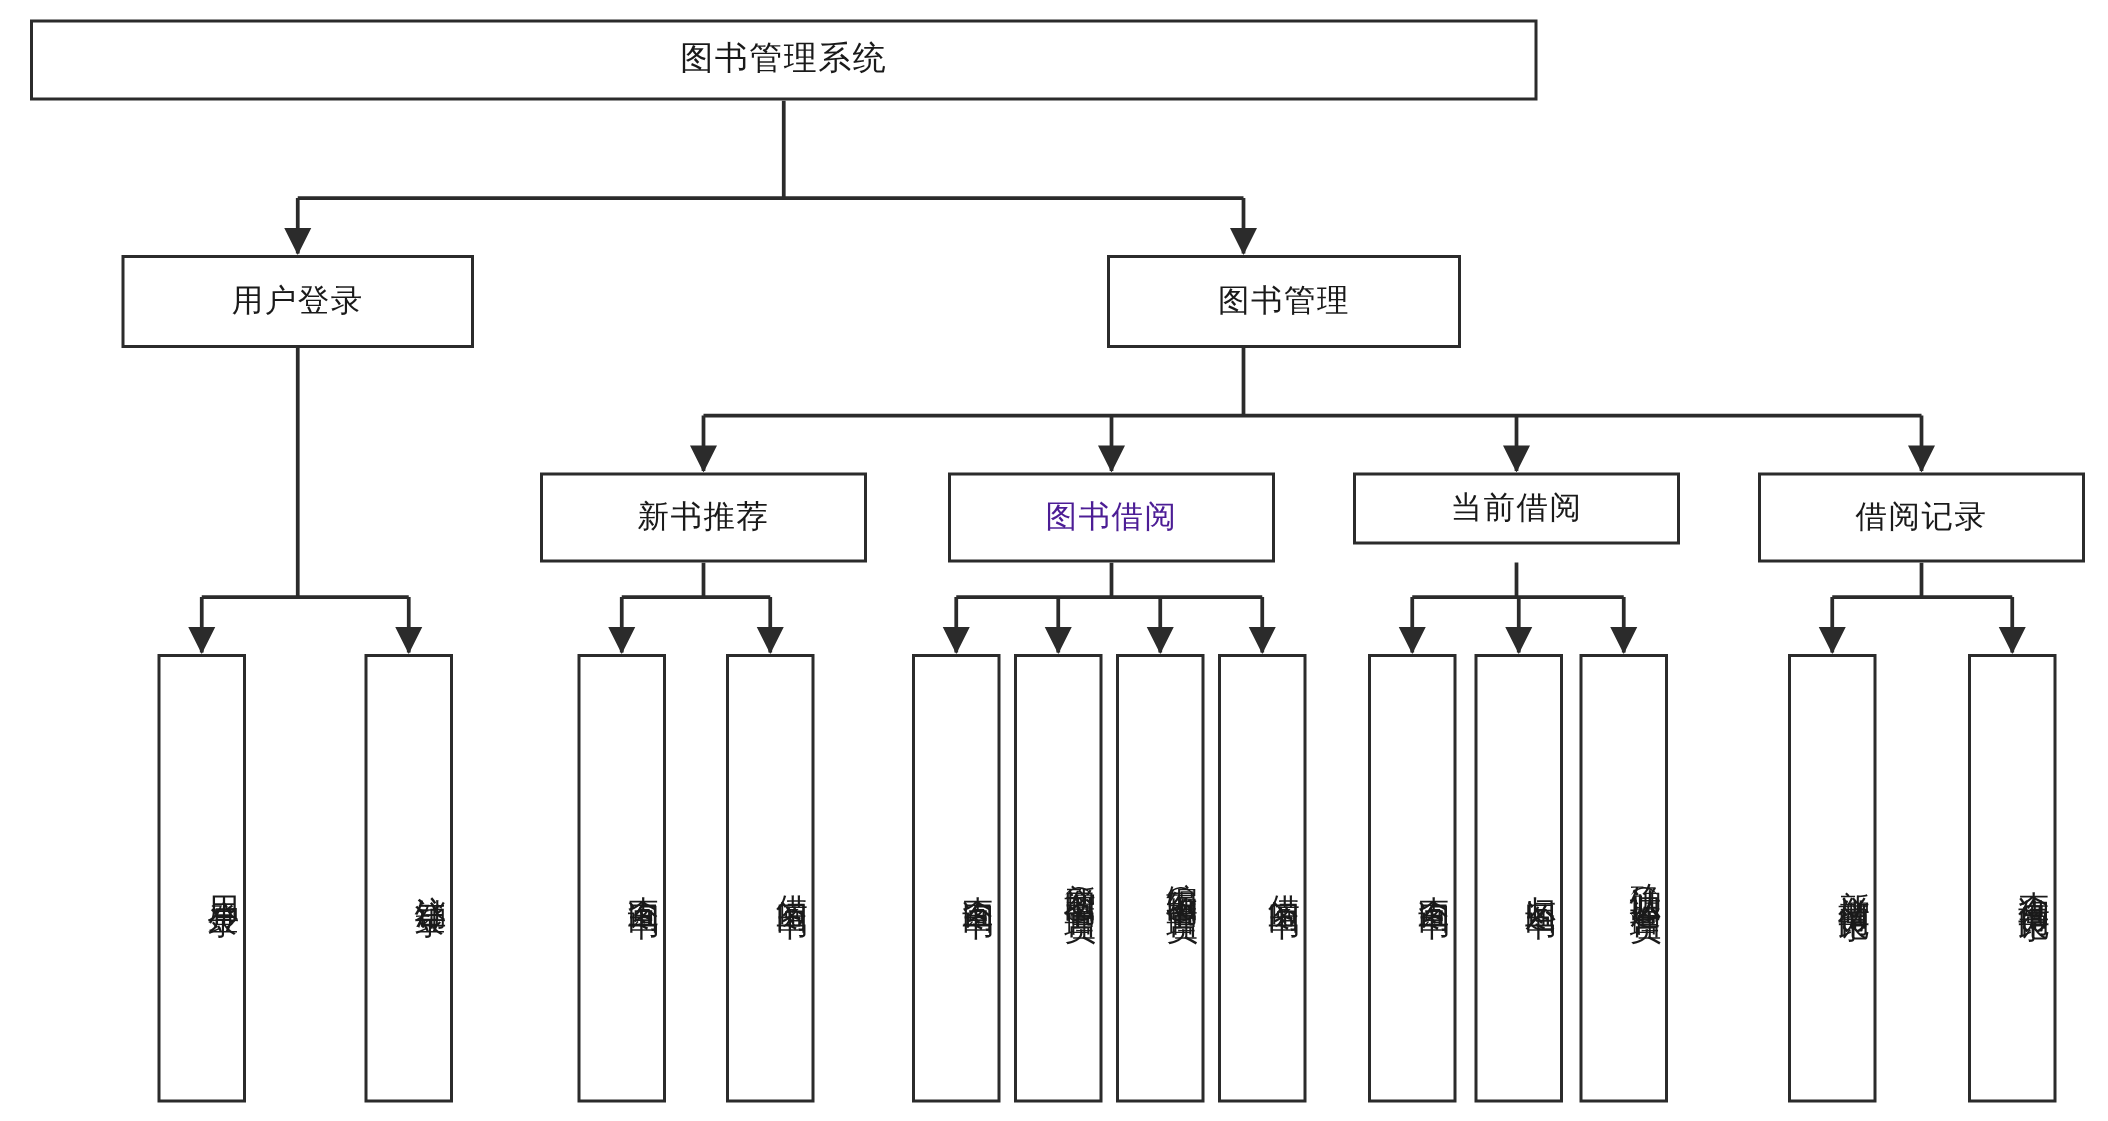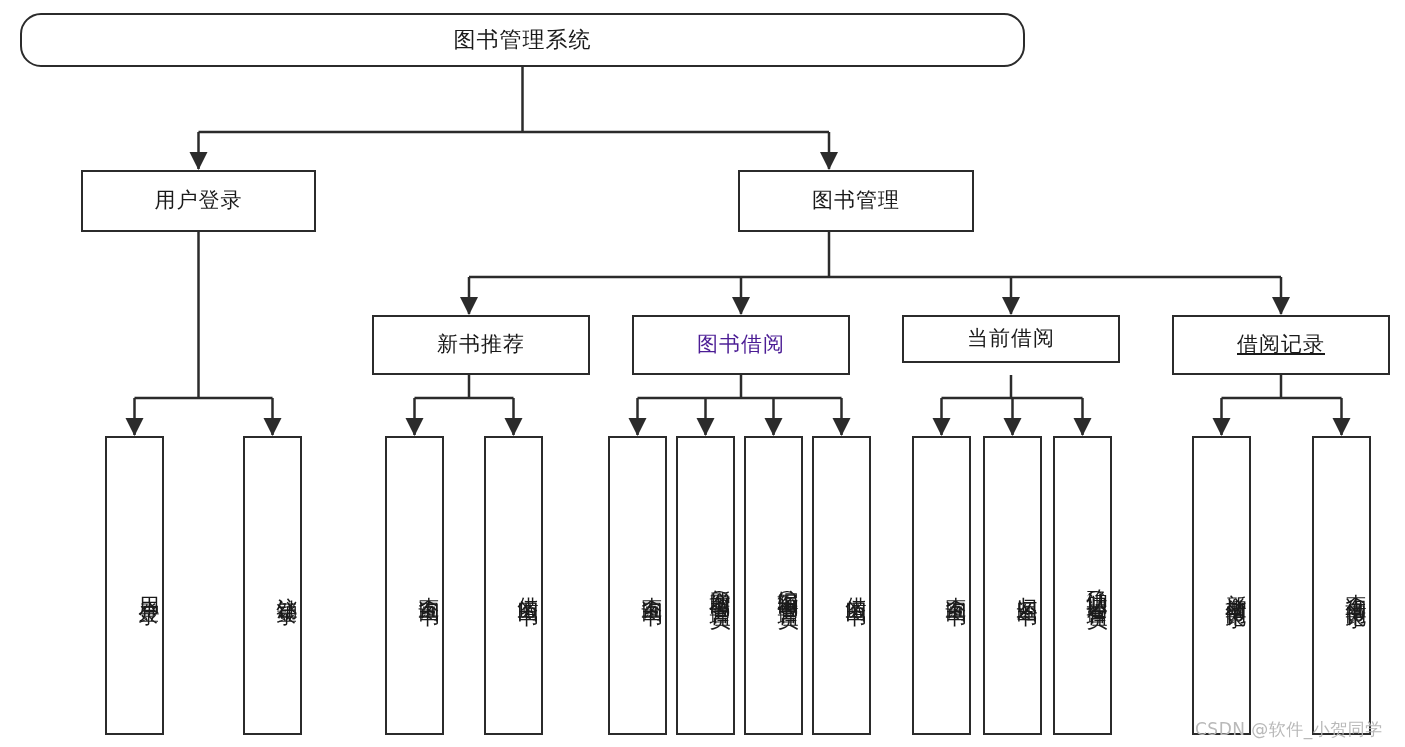--- a/index.html
+++ b/index.html
@@ -52,21 +52,20 @@
     justify-content: center;
   }
   .node.vert .vlabel {
     writing-mode: vertical-rl;
     text-orientation: upright;
     display: block;
     white-space: nowrap;
   }
   .node.root {
     font-size: 22px;
-    border-radius: 21px;
   }
   .watermark {
     position: absolute;
     font-size: 17px;
     color: #b9b9b9;
     white-space: nowrap;
     letter-spacing: 0.5px;
   }
 </style>
 </head>
@@ -130,30 +129,30 @@
   <div id="nodes">
       <div class="node horiz root" style="left: 20px; top: 13px; width: 1005px; height: 54px; border-color: rgb(43, 43, 43); color: rgb(26, 26, 26);">
         <span>图书管理系统</span>
       </div>
       <div class="node horiz" style="left: 81px; top: 170px; width: 235px; height: 62px; border-color: rgb(43, 43, 43); color: rgb(26, 26, 26);">
         <span>用户登录</span>
       </div>
       <div class="node horiz" style="left: 738px; top: 170px; width: 236px; height: 62px; border-color: rgb(43, 43, 43); color: rgb(26, 26, 26);">
         <span>图书管理</span>
       </div>
-      <div class="node horiz" style="left: 360px; top: 315px; width: 218px; height: 60px; border-color: rgb(43, 43, 43); color: rgb(26, 26, 26); margin-left: 12px;">
+      <div class="node horiz" style="left: 360px; top: 315px; width: 218px; height: 60px; border-color: rgb(43, 43, 43); color: rgb(26, 26, 26);">
         <span>新书推荐</span>
       </div>
       <div class="node horiz" style="left: 632px; top: 315px; width: 218px; height: 60px; border-color: rgb(43, 43, 43); color: #4c1d95;">
         <span>图书借阅</span>
       </div>
       <div class="node horiz" style="left: 902px; top: 315px; width: 218px; height: 48px; border-color: rgb(43, 43, 43); color: rgb(26, 26, 26);">
         <span>当前借阅</span>
       </div>
-      <div class="node horiz" style="left: 1172px; top: 315px; width: 218px; height: 60px; border-color: rgb(43, 43, 43); color: rgb(26, 26, 26); text-decoration: underline;">
+      <div class="node horiz" style="left: 1172px; top: 315px; width: 218px; height: 60px; border-color: rgb(43, 43, 43); color: rgb(26, 26, 26);">
         <span>借阅记录</span>
       </div>
       <div class="node vert" style="left: 105px; top: 436px; width: 59px; height: 299px; border-color: rgb(43, 43, 43); color: rgb(26, 26, 26);">
         <span class="vlabel">用户登录</span>
       </div>
       <div class="node vert" style="left: 243px; top: 436px; width: 59px; height: 299px; border-color: rgb(43, 43, 43); color: rgb(26, 26, 26);">
         <span class="vlabel">注销登录</span>
       </div>
       <div class="node vert" style="left: 385px; top: 436px; width: 59px; height: 299px; border-color: rgb(43, 43, 43); color: rgb(26, 26, 26);">
         <span class="vlabel">查询图书</span>
@@ -182,14 +181,13 @@
       <div class="node vert" style="left: 1053px; top: 436px; width: 59px; height: 299px; border-color: rgb(43, 43, 43); color: rgb(26, 26, 26);">
         <span class="vlabel">确认归还（管理员）</span>
       </div>
       <div class="node vert" style="left: 1192px; top: 436px; width: 59px; height: 299px; border-color: rgb(43, 43, 43); color: rgb(26, 26, 26);">
         <span class="vlabel">新增借阅记录</span>
       </div>
       <div class="node vert" style="left: 1312px; top: 436px; width: 59px; height: 299px; border-color: rgb(43, 43, 43); color: rgb(26, 26, 26);">
         <span class="vlabel">查询借阅记录</span>
       </div>
     </div>
-  <div class="watermark" style="left: 1195px; top: 718px; color: rgb(185, 185, 185);">CSDN @软件_小贺同学</div>
 </div>
 
 </body></html>

